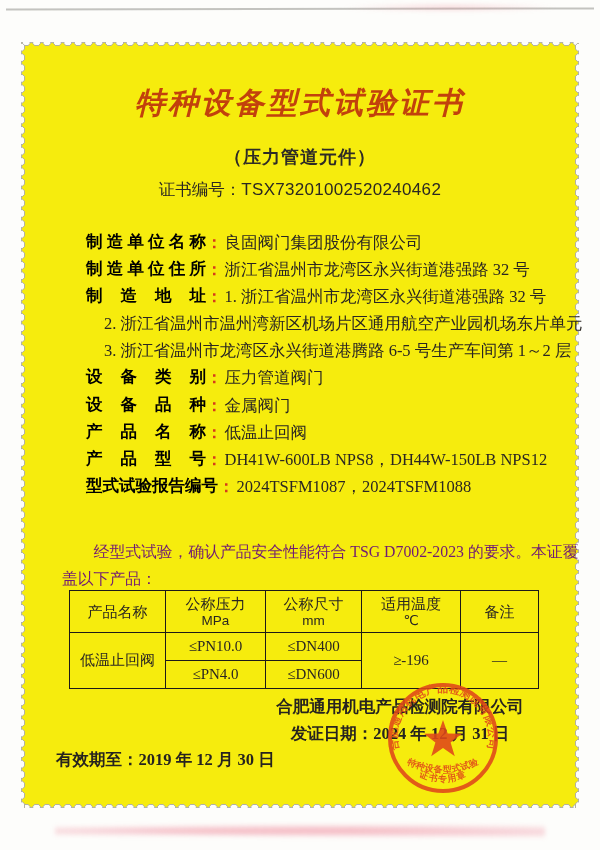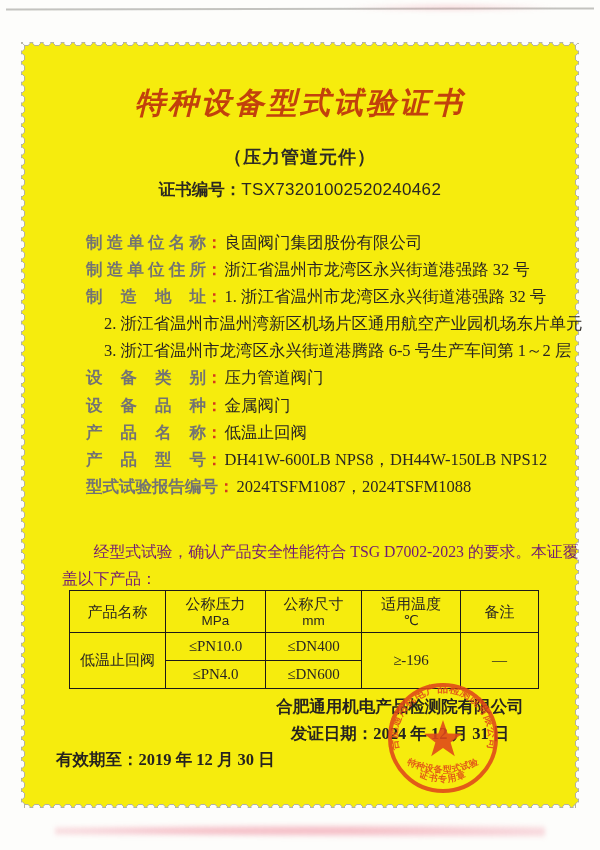--- a/index.html
+++ b/index.html
@@ -35,27 +35,27 @@
     background-image:radial-gradient(circle at 6px 5.2px,#fdfdfb 0 3.3px,#b2b1a4 3.3px 4.1px,rgba(255,255,255,0) 4.5px);
     background-size:6px 10.4px;background-repeat:repeat-y;}
 
   .title{position:absolute;left:0;right:0;top:40px;margin:0;text-align:center;
     font-family:"Liberation Sans","DejaVu Sans",sans-serif;font-weight:bold;
     font-size:30px;letter-spacing:3px;color:#c2410c;font-style:italic;}
   .subtitle{position:absolute;left:0;right:0;top:86px;text-align:center;
     font-family:"Liberation Sans","DejaVu Sans",sans-serif;font-weight:bold;
     font-size:18px;letter-spacing:1px;color:#2e2b26;margin-top:16px;}
   .certno{position:absolute;left:0;right:0;top:136px;text-align:center;color:#2a2722;}
-  .certno-label{font-family:"Liberation Sans","DejaVu Sans",sans-serif;font-weight:bold;font-size:16.5px;}
+  .certno-label{font-family:"Liberation Sans","DejaVu Sans",sans-serif;font-weight:normal;font-size:16.5px;}
   .certno-value{font-family:"Liberation Sans","DejaVu Sans",sans-serif;font-size:17px;letter-spacing:.3px;text-align:center;}
 
   .body-lines{position:absolute;left:64px;top:186px;width:478px;line-height:27.1px;font-size:16.5px;color:#2a2622;}
   .line{white-space:nowrap;}
   .flabel{display:inline-block;width:120px;vertical-align:bottom;
-    font-family:Liberation Serif, serif;font-weight:bold;color:#737373;
+    font-family:Liberation Mono, monospace;font-weight:bold;color:#000000;
     text-align:justify;text-align-last:justify;}
   .flabel.auto{width:auto;min-width:120px;text-align-last:auto;}
   .fcolon{font-family:"Liberation Sans","DejaVu Sans",sans-serif;font-weight:bold;color:#d6391c;margin-right:2px;}
   .fvalue{color:#2a2622;}
   .addr1{padding-left:18px;}
   .addr2{padding-left:35px;}
 
   .statement{position:absolute;left:40px;top:495px;width:524px;margin:0;
     font-size:15.8px;line-height:27px;text-indent:2em;color:#701a75;}
 

